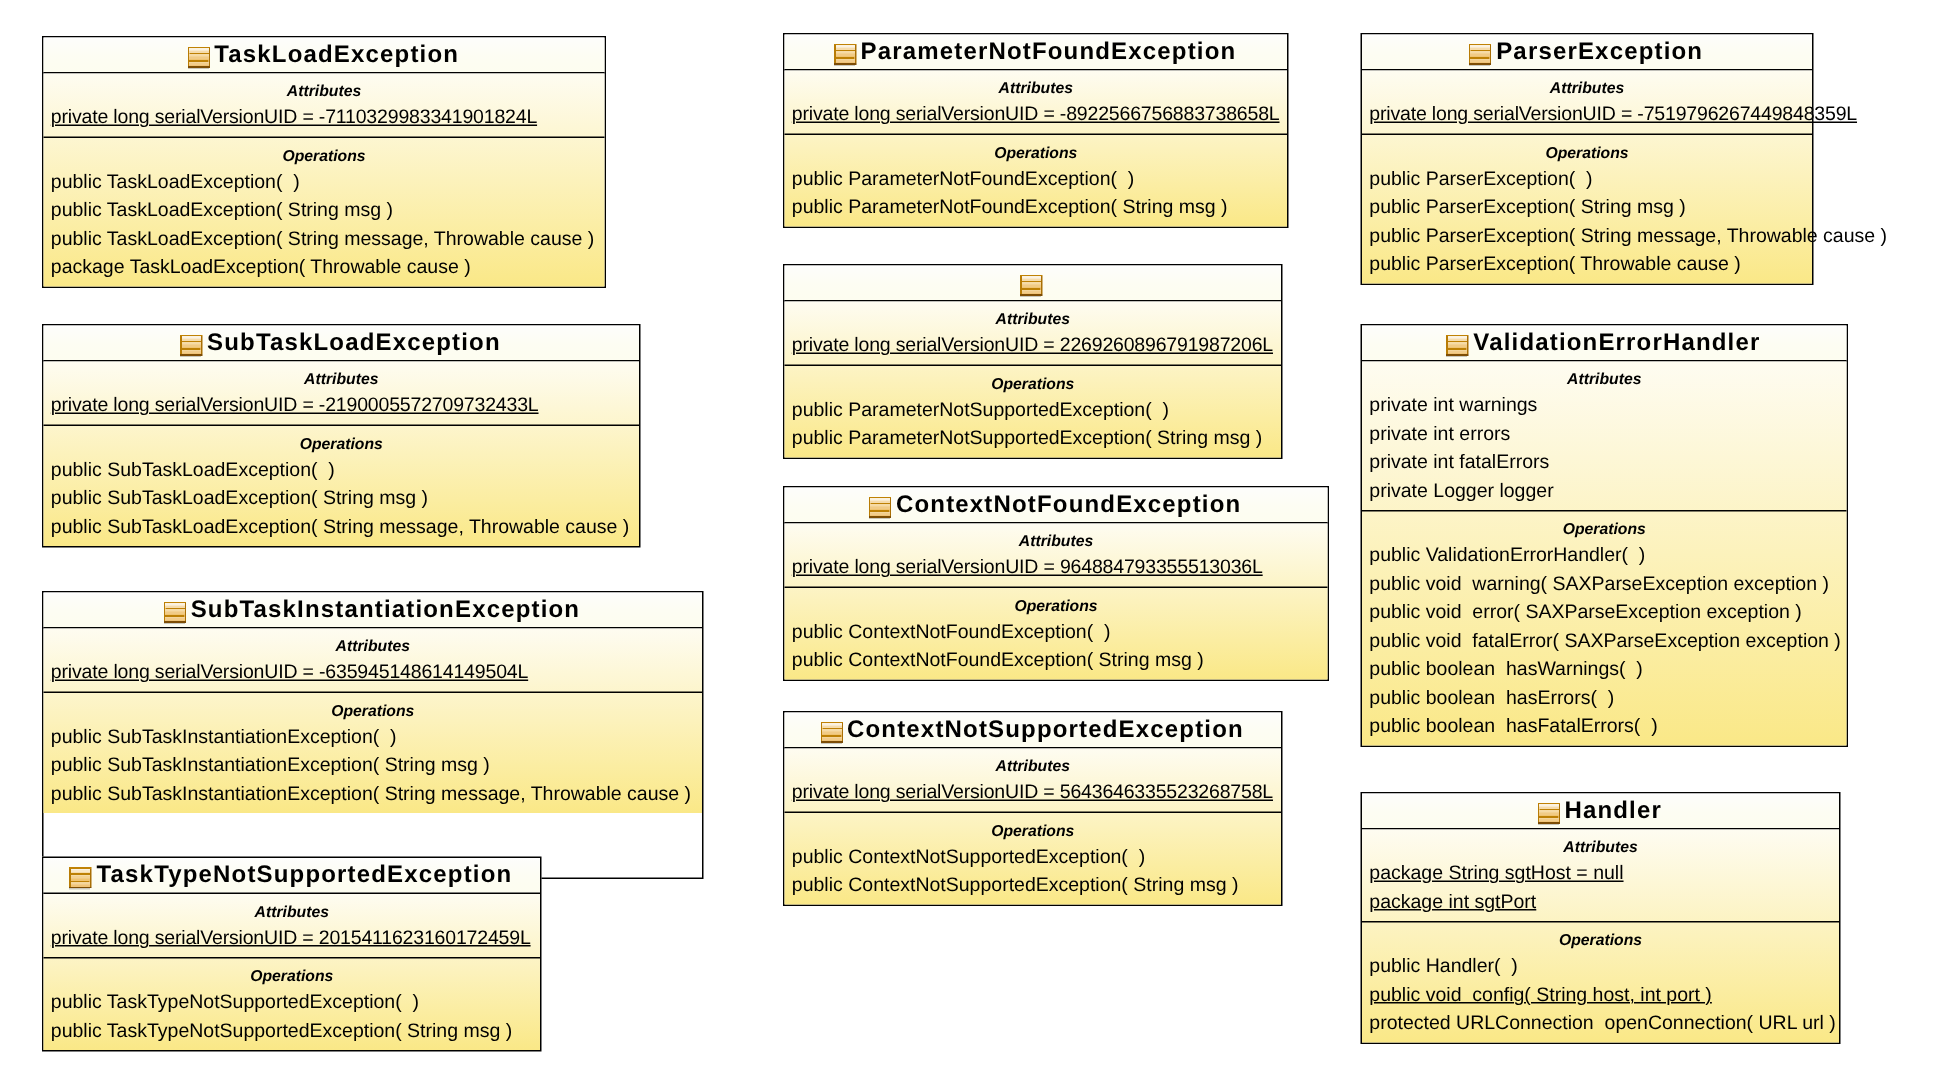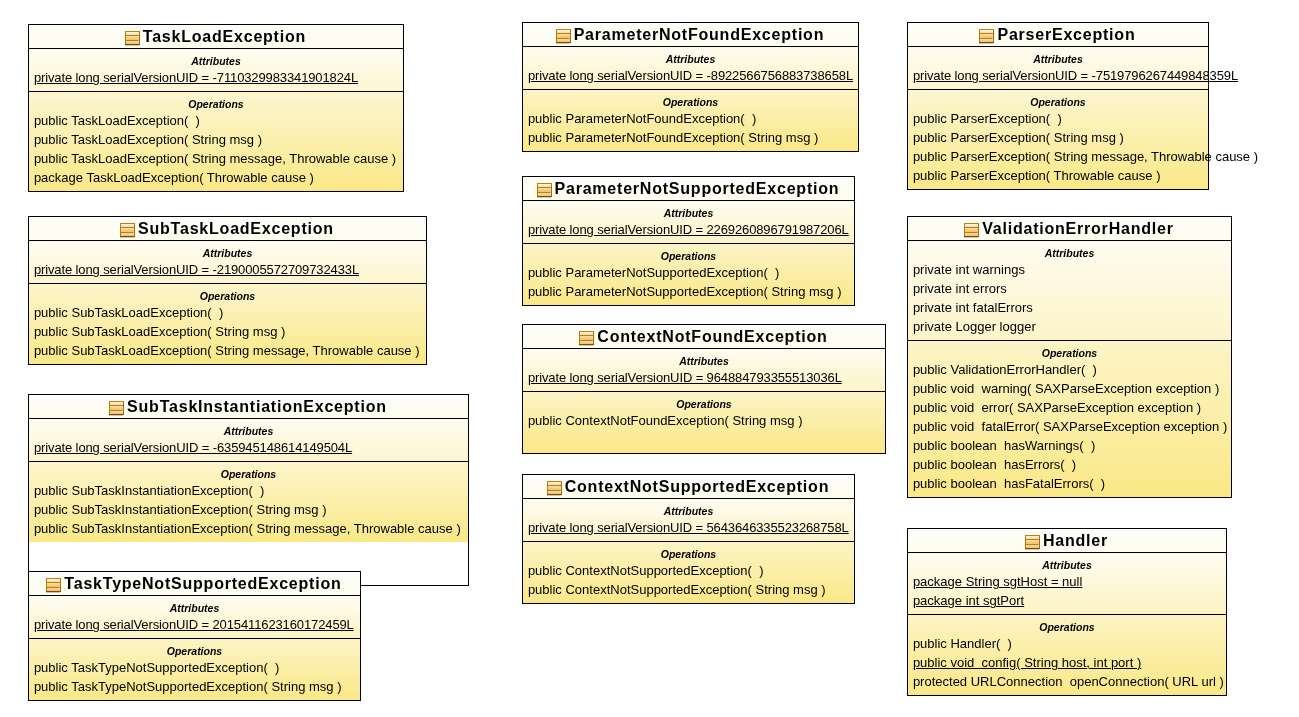--- a/index.html
+++ b/index.html
@@ -153,21 +153,20 @@
       <div class="member"><span>public ParameterNotFoundException(  )</span></div>
       <div class="member"><span>public ParameterNotFoundException( String msg )</span></div>
     </div>
     </div>
   </div>
   <div class="uml-class" style="left:522px;top:176px;width:333px;height:130.0px;">
     <div class="uml-title">
       <svg class="class-icon" viewBox="0 0 15 15" width="15" height="15" shape-rendering="crispEdges">
           <use href="#uml-class-glyph"></use>
         </svg>
-      <span class="class-name">ParameterNotSupportedException</span>
     </div>
     <div class="uml-body" style="height:104.0px;">
       <div class="uml-section sec-attrs" style="height:43.0px;">
       <div class="sec-label"><span>Attributes</span></div>
       <div class="member static" style="letter-spacing:-0.1206px"><span>private long serialVersionUID = 2269260896791987206L</span></div>
     </div>
     <div class="uml-section sec-ops">
       <div class="sec-label"><span>Operations</span></div>
       <div class="member"><span>public ParameterNotSupportedException(  )</span></div>
       <div class="member"><span>public ParameterNotSupportedException( String msg )</span></div>
@@ -181,20 +180,21 @@
         </svg>
       <span class="class-name">ContextNotFoundException</span>
     </div>
     <div class="uml-body" style="height:104.0px;">
       <div class="uml-section sec-attrs" style="height:43.0px;">
       <div class="sec-label"><span>Attributes</span></div>
       <div class="member static" style="letter-spacing:-0.1165px"><span>private long serialVersionUID = 964884793355513036L</span></div>
     </div>
     <div class="uml-section sec-ops">
       <div class="sec-label"><span>Operations</span></div>
+      <div class="member"><span>public ContextNotFoundException(  )</span></div>
       <div class="member"><span>public ContextNotFoundException( String msg )</span></div>
     </div>
     </div>
   </div>
   <div class="uml-class" style="left:522px;top:474px;width:333px;height:130.0px;">
     <div class="uml-title">
       <svg class="class-icon" viewBox="0 0 15 15" width="15" height="15" shape-rendering="crispEdges">
           <use href="#uml-class-glyph"></use>
         </svg>
       <span class="class-name">ContextNotSupportedException</span>

